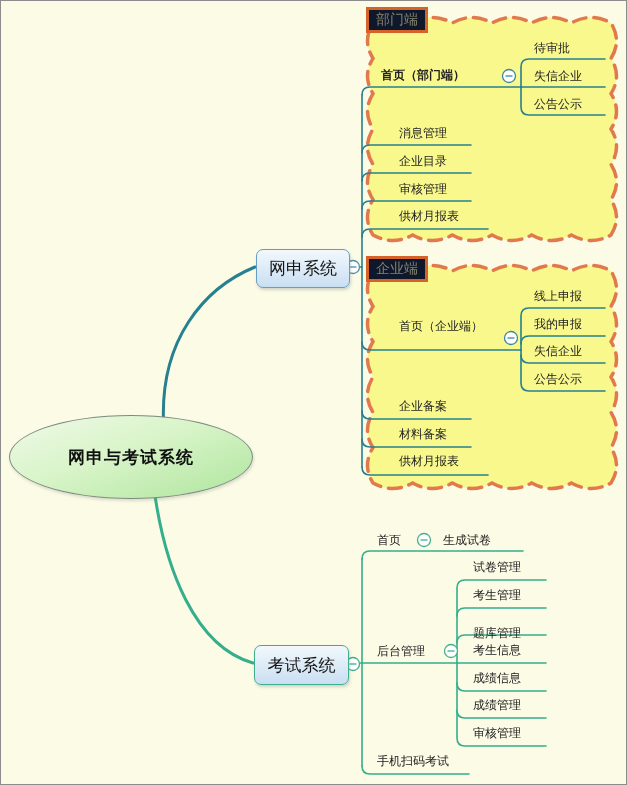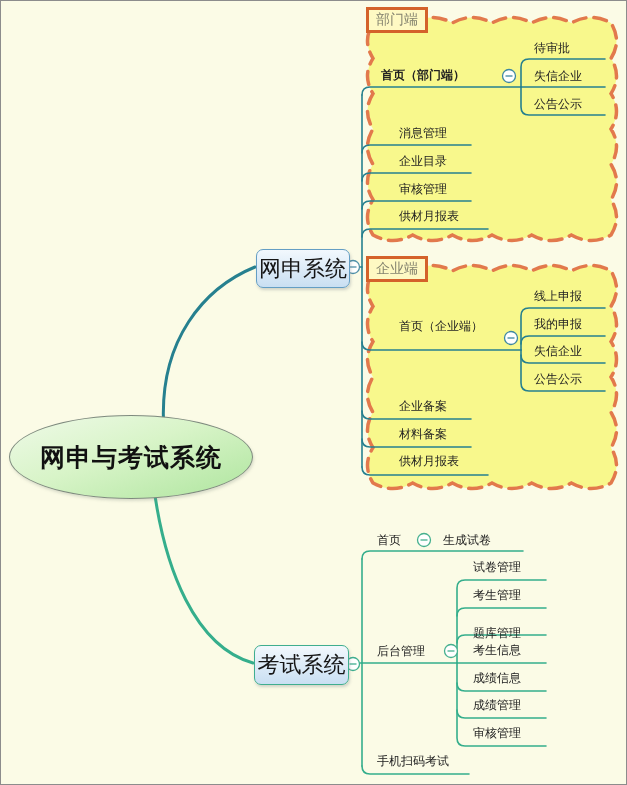--- a/index.html
+++ b/index.html
@@ -13,33 +13,33 @@
     position:absolute;font-size:12px;color:#222;white-space:nowrap;
     height:18px;line-height:18px;
   }
   .root-ellipse{
     position:absolute;left:8px;top:414px;width:242px;height:82px;
     border-radius:50%;border:1px solid #7E8A7E;
     background:linear-gradient(160deg,#EFFAE8 0%,#D8F4C8 45%,#AEE59E 100%);
     display:flex;align-items:center;justify-content:center;
     box-shadow:1px 2px 3px rgba(120,130,120,0.25);
   }
-  .root-ellipse span{font-size:25px;font-weight:bold;color:#111;letter-spacing:1px;font-family:Liberation Serif, serif;}
+  .root-ellipse span{font-size:17px;font-weight:bold;color:#111;letter-spacing:1px;font-family:Liberation Serif, serif;}
   .node{
     position:absolute;border-radius:7px;
     background:linear-gradient(#F2F8FD 0%,#C9DFF2 100%);
     display:flex;align-items:center;justify-content:center;
     box-shadow:1px 2px 3px rgba(110,120,130,0.3);
   }
-  .node span{font-size:22px;color:#151515;}
+  .node span{font-size:17px;color:#151515;}
   .node-top{left:255px;top:248px;width:92px;height:37px;border:1px solid #649EC4;}
   .node-bottom{left:253px;top:644px;width:93px;height:38px;border:1px solid #3FAE8F;}
   .group-label{
     position:absolute;width:56px;height:20px;
-    border:3px solid #D4622A;background:#fef9c3;
+    border:3px solid #D4622A;background:#0f172a;
     font-size:14px;color:#84836F;display:flex;align-items:center;justify-content:center;
   }
   .label-dept{left:365px;top:6px;}
   .label-ent{left:365px;top:255px;}
 </style>
 </head>
 <body>
 
 <div id="canvas">
 

